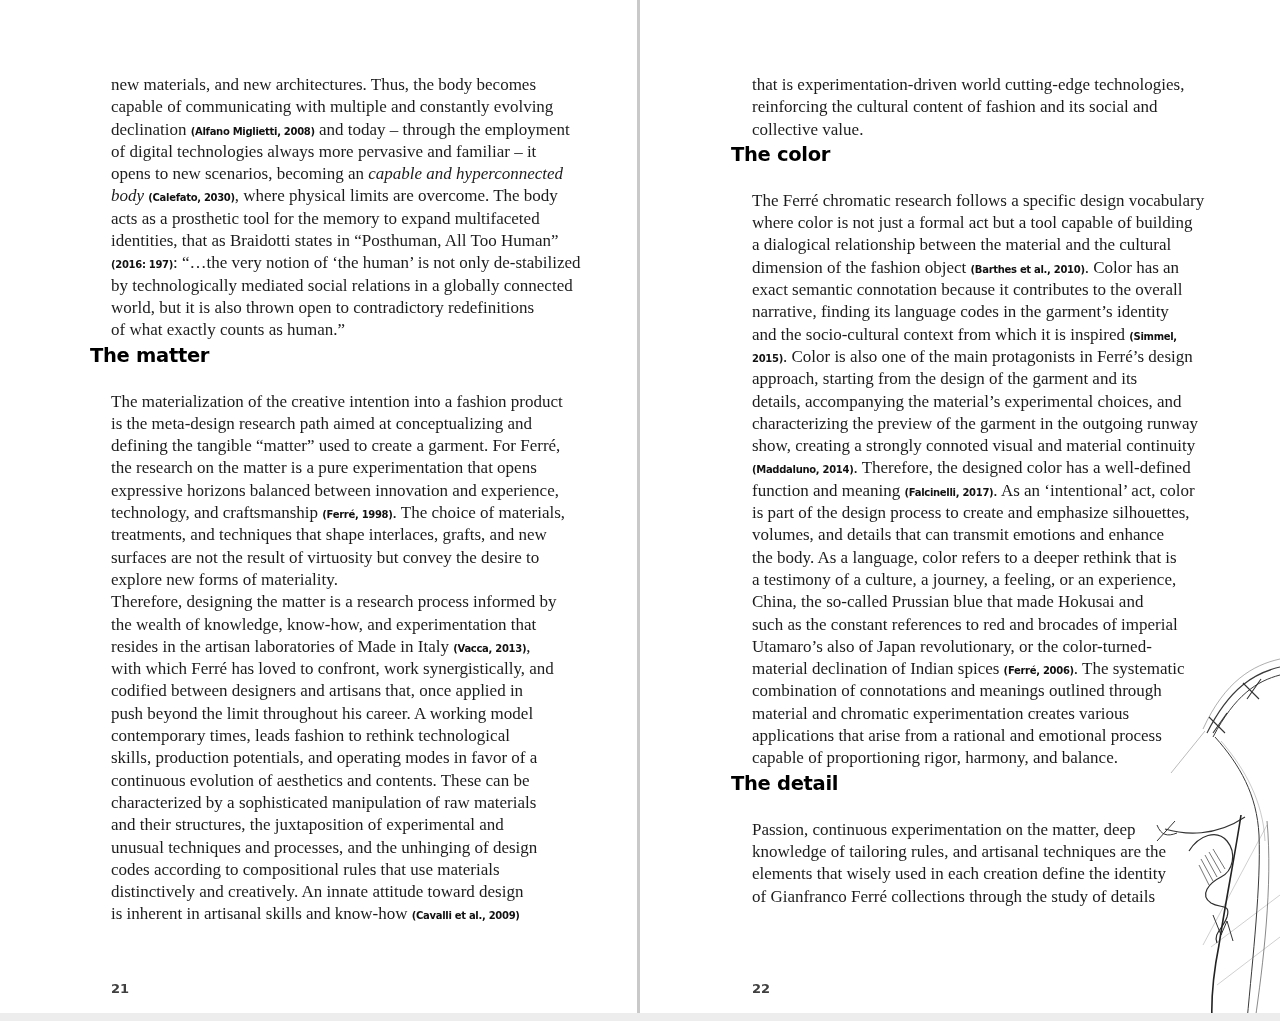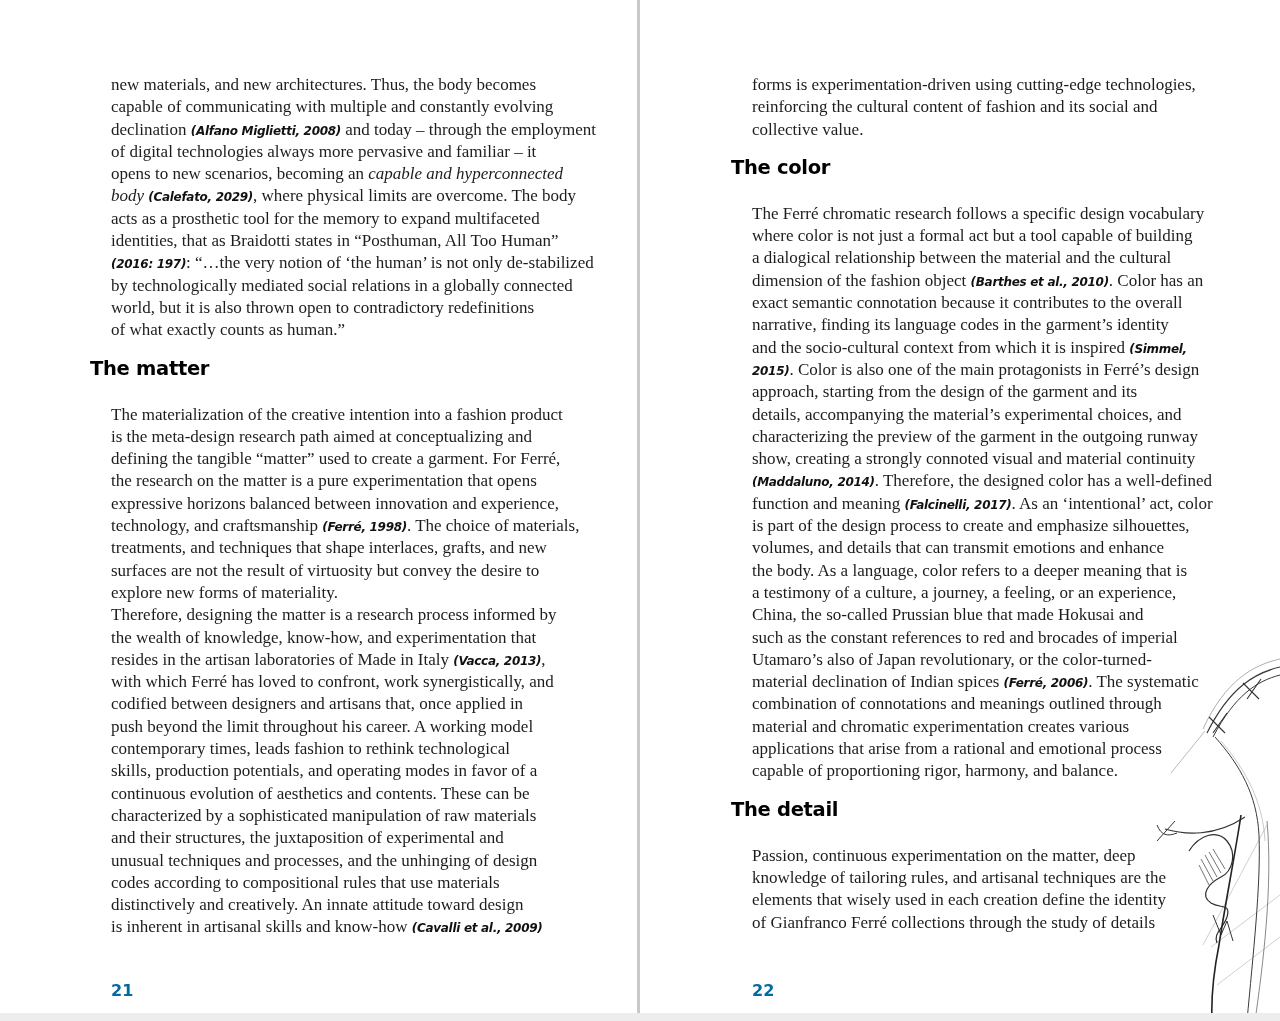--- a/index.html
+++ b/index.html
@@ -31,42 +31,41 @@
   }
   .line {
     height: 22.3px;
     line-height: 22.3px;
     white-space: nowrap;
   }
   .seg-i { font-style: italic; }
   .seg-c {
     font-family: "DejaVu Sans", sans-serif;
     font-weight: 700;
-    font-size: 12px;
+    font-size: 10px;
     letter-spacing: -0.3px;
     color: #111;
-    font-style: italic;
   }
   .heading {
     font-family: "DejaVu Sans", sans-serif;
     font-weight: 700;
     font-size: 19.5px;
     letter-spacing: -0.3px;
     color: #000;
-    margin: 14px 0 22px 0;
+    margin: 1px 0 22px 0;
     line-height: 26px;
   }
   .pagenum {
     position: absolute;
     left: 111px;
     top: 981px;
     font-family: "DejaVu Sans", sans-serif;
     font-weight: 700;
-    font-size: 16px;
-    color: #0369a1;
+    font-size: 13px;
+    color: #404040;
   }
   .divider {
     position: absolute;
     left: 637px;
     top: 0;
     width: 3px;
     height: 1013px;
     background: #c9c9c9;
   }
   .bottom-edge {
@@ -91,21 +90,21 @@
 <div class="spread">
 
   <div class="page page-left">
     <div class="content">
         <div class="block-para">
           <div class="line"><span class="seg-r">new materials, and new architectures. Thus, the body becomes</span></div>
           <div class="line"><span class="seg-r">capable of communicating with multiple and constantly evolving</span></div>
           <div class="line"><span class="seg-r">declination </span><span class="seg-c">(Alfano Miglietti, 2008)</span><span class="seg-r"> and today – through the employment</span></div>
           <div class="line"><span class="seg-r">of digital technologies always more pervasive and familiar – it</span></div>
           <div class="line"><span class="seg-r">opens to new scenarios, becoming an </span><span class="seg-i">capable and hyperconnected</span></div>
-          <div class="line"><span class="seg-i">body </span><span class="seg-c">(Calefato, 2029)</span><span class="seg-r">, where physical limits are overcome. The body</span></div>
+          <div class="line"><span class="seg-i">body </span><span class="seg-c">(Calefato, 2030)</span><span class="seg-r">, where physical limits are overcome. The body</span></div>
           <div class="line"><span class="seg-r">acts as a prosthetic tool for the memory to expand multifaceted</span></div>
           <div class="line"><span class="seg-r">identities, that as Braidotti states in “Posthuman, All Too Human”</span></div>
           <div class="line"><span class="seg-c">(2016: 197)</span><span class="seg-r">: “…the very notion of ‘the human’ is not only de-stabilized</span></div>
           <div class="line"><span class="seg-r">by technologically mediated social relations in a globally connected</span></div>
           <div class="line"><span class="seg-r">world, but it is also thrown open to contradictory redefinitions</span></div>
           <div class="line"><span class="seg-r">of what exactly counts as human.”</span></div>
         </div>
         <div class="heading">The matter</div>
         <div class="block-para">
           <div class="line"><span class="seg-r">The materialization of the creative intention into a fashion product</span></div>
@@ -135,21 +134,21 @@
         </div>
       </div>
     <div class="pagenum">21</div>
   </div>
 
   <div class="divider"></div>
 
   <div class="page page-right">
     <div class="content">
         <div class="block-para">
-          <div class="line"><span class="seg-r">forms is experimentation-driven using cutting-edge technologies,</span></div>
+          <div class="line"><span class="seg-r">that is experimentation-driven world cutting-edge technologies,</span></div>
           <div class="line"><span class="seg-r">reinforcing the cultural content of fashion and its social and</span></div>
           <div class="line"><span class="seg-r">collective value.</span></div>
         </div>
         <div class="heading">The color</div>
         <div class="block-para">
           <div class="line"><span class="seg-r">The Ferré chromatic research follows a specific design vocabulary</span></div>
           <div class="line"><span class="seg-r">where color is not just a formal act but a tool capable of building</span></div>
           <div class="line"><span class="seg-r">a dialogical relationship between the material and the cultural</span></div>
           <div class="line"><span class="seg-r">dimension of the fashion object </span><span class="seg-c">(Barthes et al., 2010)</span><span class="seg-r">. Color has an</span></div>
           <div class="line"><span class="seg-r">exact semantic connotation because it contributes to the overall</span></div>
@@ -157,21 +156,21 @@
           <div class="line"><span class="seg-r">and the socio-cultural context from which it is inspired </span><span class="seg-c">(Simmel,</span></div>
           <div class="line"><span class="seg-c">2015)</span><span class="seg-r">. Color is also one of the main protagonists in Ferré’s design</span></div>
           <div class="line"><span class="seg-r">approach, starting from the design of the garment and its</span></div>
           <div class="line"><span class="seg-r">details, accompanying the material’s experimental choices, and</span></div>
           <div class="line"><span class="seg-r">characterizing the preview of the garment in the outgoing runway</span></div>
           <div class="line"><span class="seg-r">show, creating a strongly connoted visual and material continuity</span></div>
           <div class="line"><span class="seg-c">(Maddaluno, 2014)</span><span class="seg-r">. Therefore, the designed color has a well-defined</span></div>
           <div class="line"><span class="seg-r">function and meaning </span><span class="seg-c">(Falcinelli, 2017)</span><span class="seg-r">. As an ‘intentional’ act, color</span></div>
           <div class="line"><span class="seg-r">is part of the design process to create and emphasize silhouettes,</span></div>
           <div class="line"><span class="seg-r">volumes, and details that can transmit emotions and enhance</span></div>
-          <div class="line"><span class="seg-r">the body. As a language, color refers to a deeper meaning that is</span></div>
+          <div class="line"><span class="seg-r">the body. As a language, color refers to a deeper rethink that is</span></div>
           <div class="line"><span class="seg-r">a testimony of a culture, a journey, a feeling, or an experience,</span></div>
           <div class="line"><span class="seg-r">China, the so-called Prussian blue that made Hokusai and</span></div>
           <div class="line"><span class="seg-r">such as the constant references to red and brocades of imperial</span></div>
           <div class="line"><span class="seg-r">Utamaro’s also of Japan revolutionary, or the color-turned-</span></div>
           <div class="line"><span class="seg-r">material declination of Indian spices </span><span class="seg-c">(Ferré, 2006)</span><span class="seg-r">. The systematic</span></div>
           <div class="line"><span class="seg-r">combination of connotations and meanings outlined through</span></div>
           <div class="line"><span class="seg-r">material and chromatic experimentation creates various</span></div>
           <div class="line"><span class="seg-r">applications that arise from a rational and emotional process</span></div>
           <div class="line"><span class="seg-r">capable of proportioning rigor, harmony, and balance.</span></div>
         </div>

